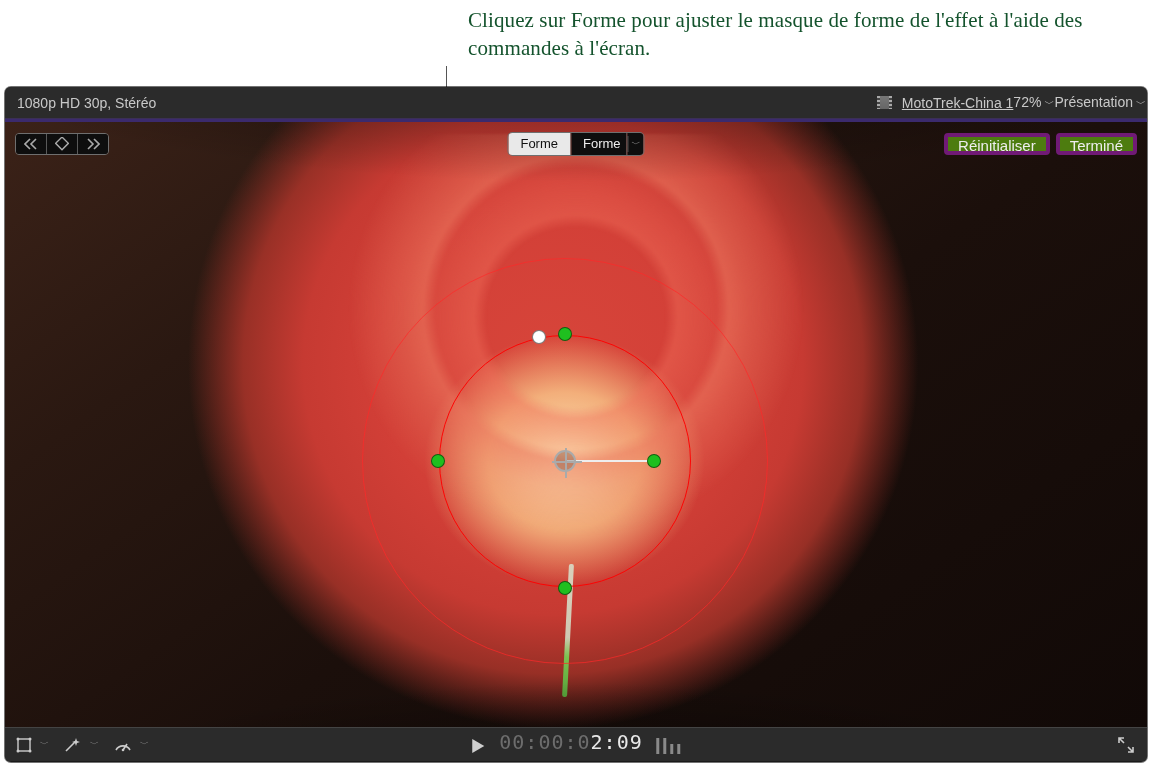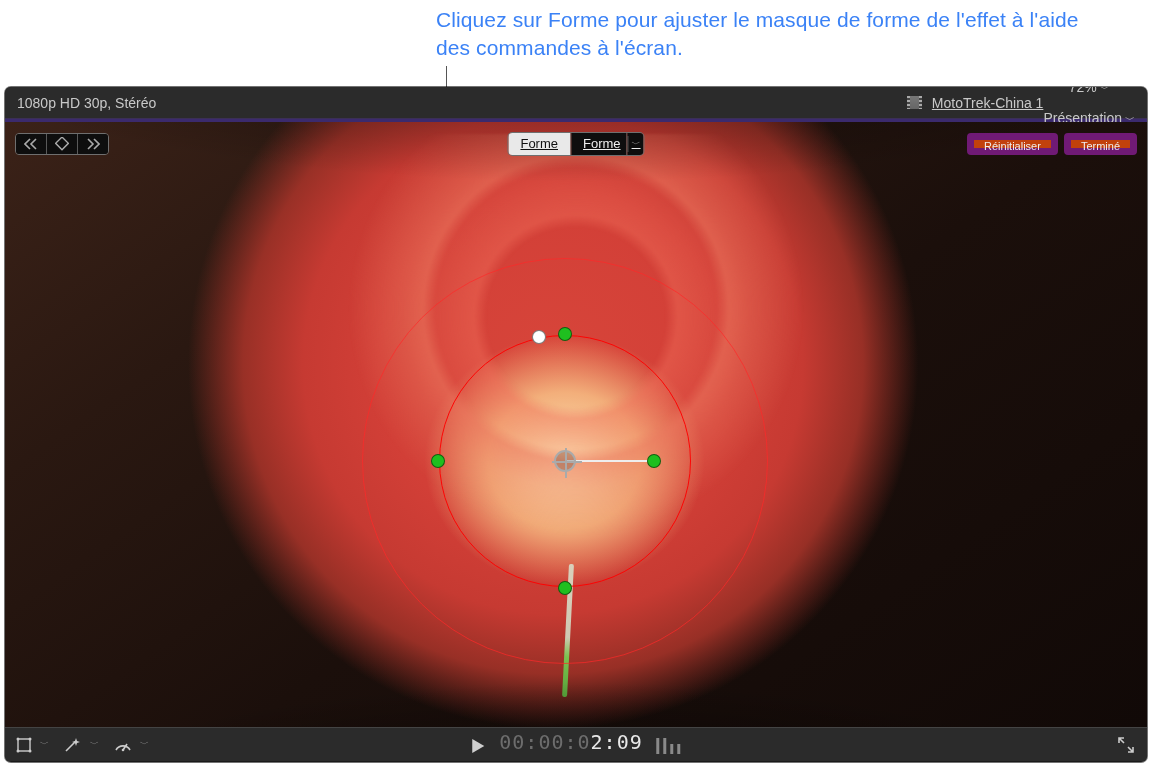--- a/index.html
+++ b/index.html
@@ -8,26 +8,27 @@
     background: #fff;
     width: 1152px;
     height: 766px;
     overflow: hidden;
     font-size: 13px;
     color: #333;
   }
   .callout-text {
     position: absolute;
     top: 6px;
-    left: 436px;
+    left: 468px;
     width: 660px;
     font-size: 21px;
     line-height: 1.35;
-    color: #3b82f6;
+    color: #14532d;
     letter-spacing: 0.1px;
+    font-family: Liberation Serif, serif;
   }
   .callout-line {
     position: absolute;
     background: #555;
   }
   .callout-v { width: 1px; }
 
   .viewer {
     position: absolute;
     top: 87px;
@@ -57,21 +58,21 @@
     background-position: left, right;
     background-repeat: no-repeat;
     border-radius:1px;
     position:relative;
   }
   .clip-icon::before, .clip-icon::after{
     content:""; position:absolute; top:0; bottom:0; width:3px;
     background: repeating-linear-gradient(180deg,#aaa 0 2px,#444 2px 4px);
   }
   .clip-icon::before{left:0;} .clip-icon::after{right:0;}
-  .topbar .right { padding-right:12px; display:flex; align-items:center; gap:14px; white-space:nowrap;flex-direction:column;}
+  .topbar .right { padding-right:1px; display:flex; align-items:center; gap:0; white-space:nowrap;}
   .chev { font-size:10px; color:#bbb; padding-left:3px;}
   .purple-stripe { height:3px; background: linear-gradient(90deg,#3b2a6d,#3b2a6d); }
 
   .canvas-area {
     position: relative;
     height: 605px;
     background: #000;
     overflow:hidden;
   }
   .photo {
@@ -106,37 +107,37 @@
 
   
   .seg {
     position:absolute; top: 11px; left: 50%; transform: translateX(-50%);
     display:flex; height:22px; border-radius:4px; overflow:hidden;
     box-shadow: 0 0 0 1px #6f6f6f;
   }
   .seg button, .seg .combo {
     appearance:none; border:none; font: inherit; font-size:13px;
     padding: 0 12px; height:22px; line-height:22px; cursor:pointer;
-    background:#0e0e0e; color:#eee;text-decoration:underline;
+    background:#0e0e0e; color:#eee;
   }
   .seg button.active { background:#e9e9e9; color:#111; }
   .seg .sep { width:1px; background:#5a5a5a; }
   .seg .combo { display:flex; align-items:center; gap:6px; padding-right:6px;}
   .seg .combo .dd {
     width:16px; height:16px; display:inline-flex; align-items:center; justify-content:center;
     border-left:1px solid #555; color:#ccc; font-size:9px;
   }
 
   .right-btns {
     position:absolute; top: 11px; right: 10px; display:flex; gap:6px;
   }
   .ghost-btn {
     height:22px; padding:0 10px; border-radius:4px;
-    background:#c2410c; color:#eee; border:7px solid #701a75;
-    font-size:11px; cursor:pointer;
+    background:#4d7c0f; color:#eee; border:4px solid #701a75;
+    font-size:15px; cursor:pointer;
   }
 
   
   .navbtns {
     position:absolute; top:11px; left:10px; display:flex;
     border:1px solid #6f6f6f; border-radius:4px; overflow:hidden; height:22px;
   }
   .navbtns button {
     appearance:none; border:none; width:30px; height:20px; background:#0e0e0e;
     display:flex; align-items:center; justify-content:center; cursor:pointer;

